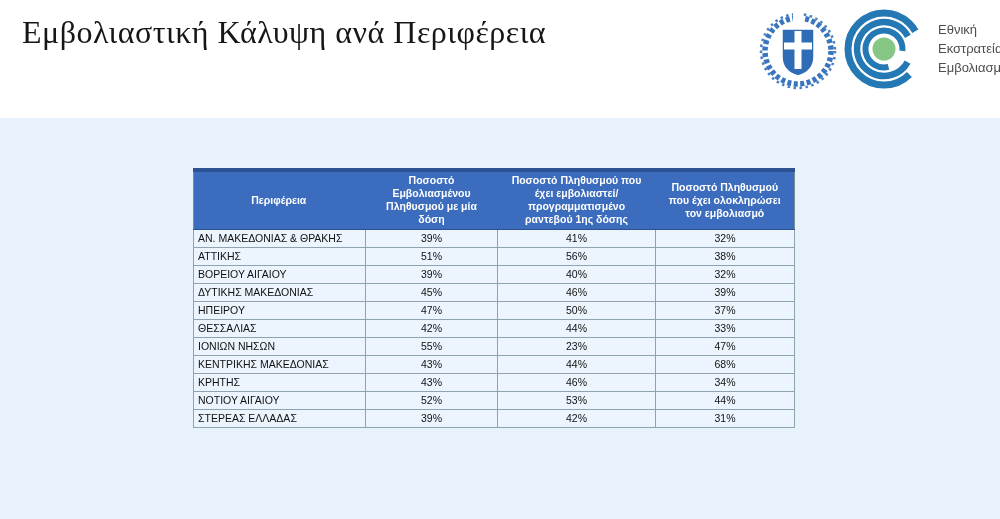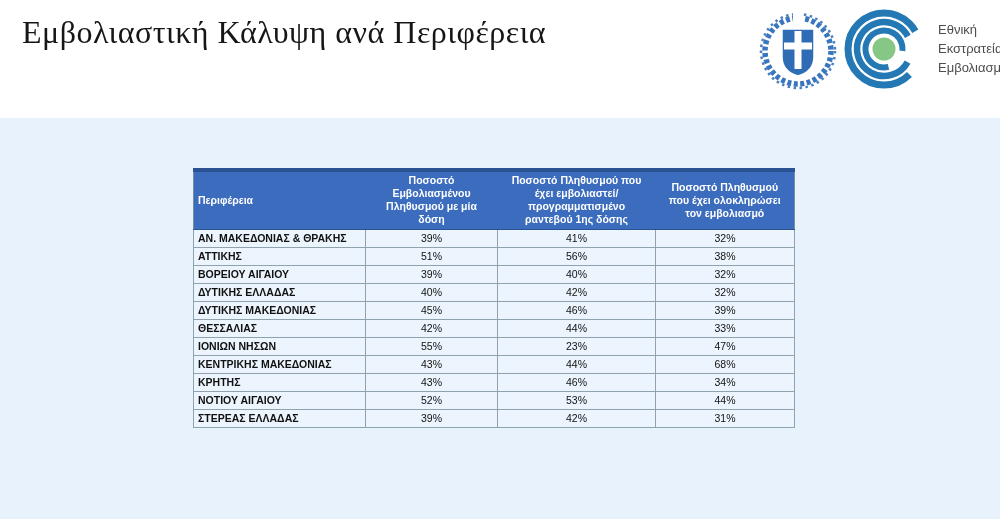--- a/index.html
+++ b/index.html
@@ -43,30 +43,30 @@
   .vax-table col.c4{width:139px;}
   .vax-table th{
     background:var(--header-fill,#3b6cbe);
     color:#ffffff;
     font-size:10.5px;font-weight:bold;line-height:1.25;
     padding:2px 6px;
     border-top:4px solid var(--header-top-stripe,#2b5394);
     border-bottom:1px solid var(--header-top-stripe,#2b5394);
     text-align:center;vertical-align:middle;
   }
-  .vax-table th.region-h{text-align:left;padding-left:4px;}
+  .vax-table th.region-h{text-align:center;padding-left:4px;}
   .vax-table td{
     font-size:10.5px;line-height:13px;
     height:15px;padding:1px 4px;
     border:1px solid var(--table-border,#8fa2af);
     color:#111111;
     background:var(--row-fill,#ecf5fd);
     overflow:hidden;white-space:nowrap;
   }
-  .vax-table td.region{font-weight:bold;text-align:left;}
+  .vax-table td.region{font-weight:normal;text-align:left;}
   .vax-table td.val{text-align:center;}
 </style>
 </head>
 <body>
 
 <div class="slide">
 
   <div class="top-band">
     <h1 class="slide-title">Εμβολιαστική Κάλυψη ανά Περιφέρεια</h1>
 
@@ -121,30 +121,30 @@
           <td class="val">56%</td>
           <td class="val">38%</td>
         </tr>
         <tr>
           <td class="region">ΒΟΡΕΙΟΥ ΑΙΓΑΙΟΥ</td>
           <td class="val">39%</td>
           <td class="val">40%</td>
           <td class="val">32%</td>
         </tr>
         <tr>
-          <td class="region">ΔΥΤΙΚΗΣ ΕΛΛΑΔΑΣ</td>
-          <td class="val">40%</td>
-          <td class="val">42%</td>
-          <td class="val">32%</td>
-        </tr>
-        <tr>
           <td class="region">ΔΥΤΙΚΗΣ ΜΑΚΕΔΟΝΙΑΣ</td>
           <td class="val">45%</td>
           <td class="val">46%</td>
           <td class="val">39%</td>
+        </tr>
+        <tr>
+          <td class="region">ΗΠΕΙΡΟΥ</td>
+          <td class="val">47%</td>
+          <td class="val">50%</td>
+          <td class="val">37%</td>
         </tr>
         <tr>
           <td class="region">ΘΕΣΣΑΛΙΑΣ</td>
           <td class="val">42%</td>
           <td class="val">44%</td>
           <td class="val">33%</td>
         </tr>
         <tr>
           <td class="region">ΙΟΝΙΩΝ ΝΗΣΩΝ</td>
           <td class="val">55%</td>

